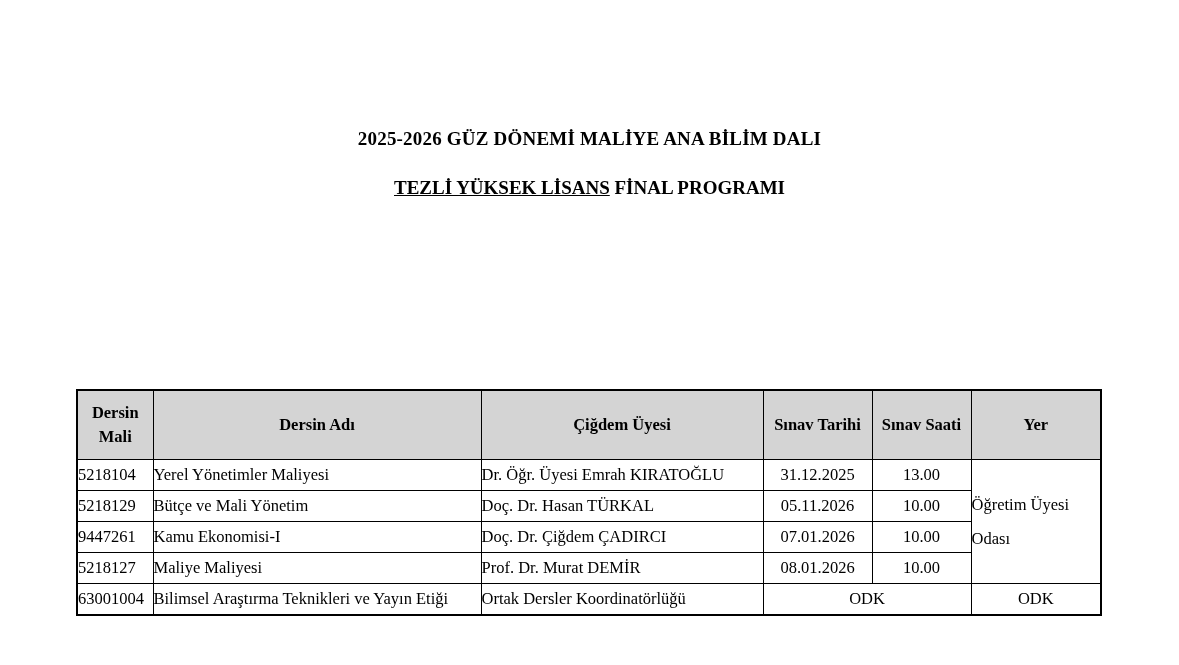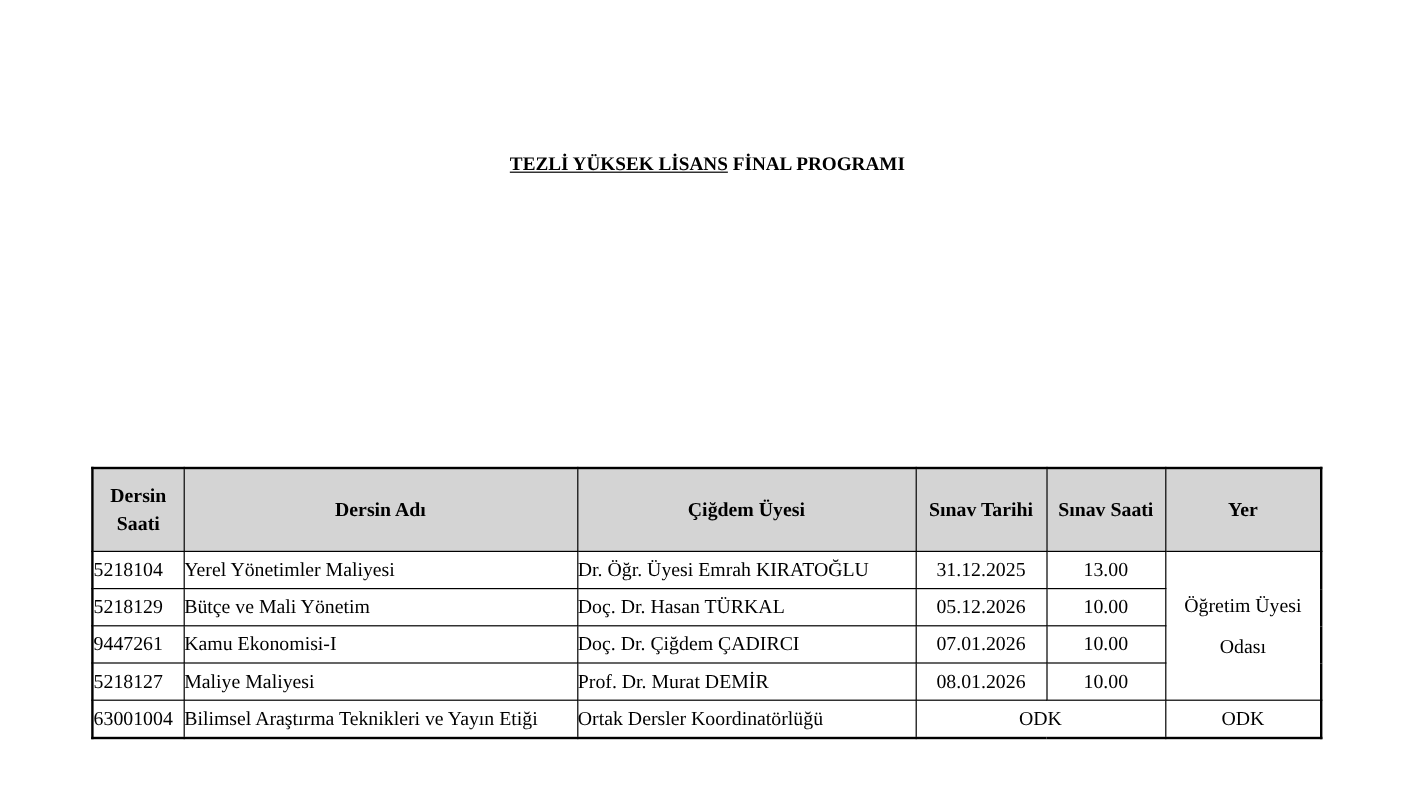--- a/index.html
+++ b/index.html
@@ -23,22 +23,23 @@
     text-align: center;
     margin-top: 128px;
   }
   .title-line-1 {
     font-size: 19px;
     font-weight: bold;
     letter-spacing: 0.2px;
     line-height: 1.2;
   }
   .title-line-2 {
-    font-size: 16px;
+    font-size: 19px;
     font-weight: bold;
+    margin-top: 26px;
     line-height: 1.2;
   }
   .title-line-2 .underlined {
     text-decoration: underline;
   }
   .table-wrap {
     position: absolute;
     left: 76px;
     top: 261px;
     width: 1024px;
@@ -78,21 +79,20 @@
   td.name,
   td.teacher {
     text-align: left;
     padding-left: 6px;
   }
   td.date,
   td.time {
     text-align: center;
   }
   td.room {
-    text-align: center;
     line-height: 2.05;
   }
   td.odk-date {
     text-align: center;
   }
   td.odk-room {
     text-align: center;
   }
   
   col.c-code { width: 76px; }
@@ -101,38 +101,39 @@
   col.c-date { width: 109px; }
   col.c-time { width: 99px; }
   col.c-room { width: 130px; }
 </style>
 </head>
 <body>
 
 <div class="page">
 
   <div class="title-block">
+    <div class="title-line-1">2025-2026 GÜZ DÖNEMİ MALİYE ANA BİLİM DALI</div>
     <div class="title-line-2"><span class="underlined">TEZLİ YÜKSEK LİSANS</span><span> FİNAL PROGRAMI</span></div>
   </div>
 
   <div class="table-wrap">
     <table class="schedule">
       <colgroup>
         <col class="c-code">
         <col class="c-name">
         <col class="c-teacher">
         <col class="c-date">
         <col class="c-time">
         <col class="c-room">
       </colgroup>
       <thead>
         <tr>
           <th class="two-line">
             <span>Dersin</span>
-            <span>Saati</span>
+            <span>Mali</span>
           </th>
           <th>Dersin Adı</th>
           <th>Çiğdem Üyesi</th>
           <th>Sınav Tarihi</th>
           <th>Sınav Saati</th>
           <th>Yer</th>
         </tr>
       </thead>
       <tbody>
         <tr>
@@ -140,21 +141,21 @@
           <td class="name">Yerel Yönetimler Maliyesi</td>
           <td class="teacher">Dr. Öğr. Üyesi Emrah KIRATOĞLU</td>
           <td class="date">31.12.2025</td>
           <td class="time">13.00</td>
           <td class="room" rowspan="4">Öğretim Üyesi Odası</td>
         </tr>
         <tr>
           <td class="code">5218129</td>
           <td class="name">Bütçe ve Mali Yönetim</td>
           <td class="teacher">Doç. Dr. Hasan TÜRKAL</td>
-          <td class="date">05.12.2026</td>
+          <td class="date">05.11.2026</td>
           <td class="time">10.00</td>
         </tr>
         <tr>
           <td class="code">9447261</td>
           <td class="name">Kamu Ekonomisi-I</td>
           <td class="teacher">Doç. Dr. Çiğdem ÇADIRCI</td>
           <td class="date">07.01.2026</td>
           <td class="time">10.00</td>
         </tr>
         <tr>

